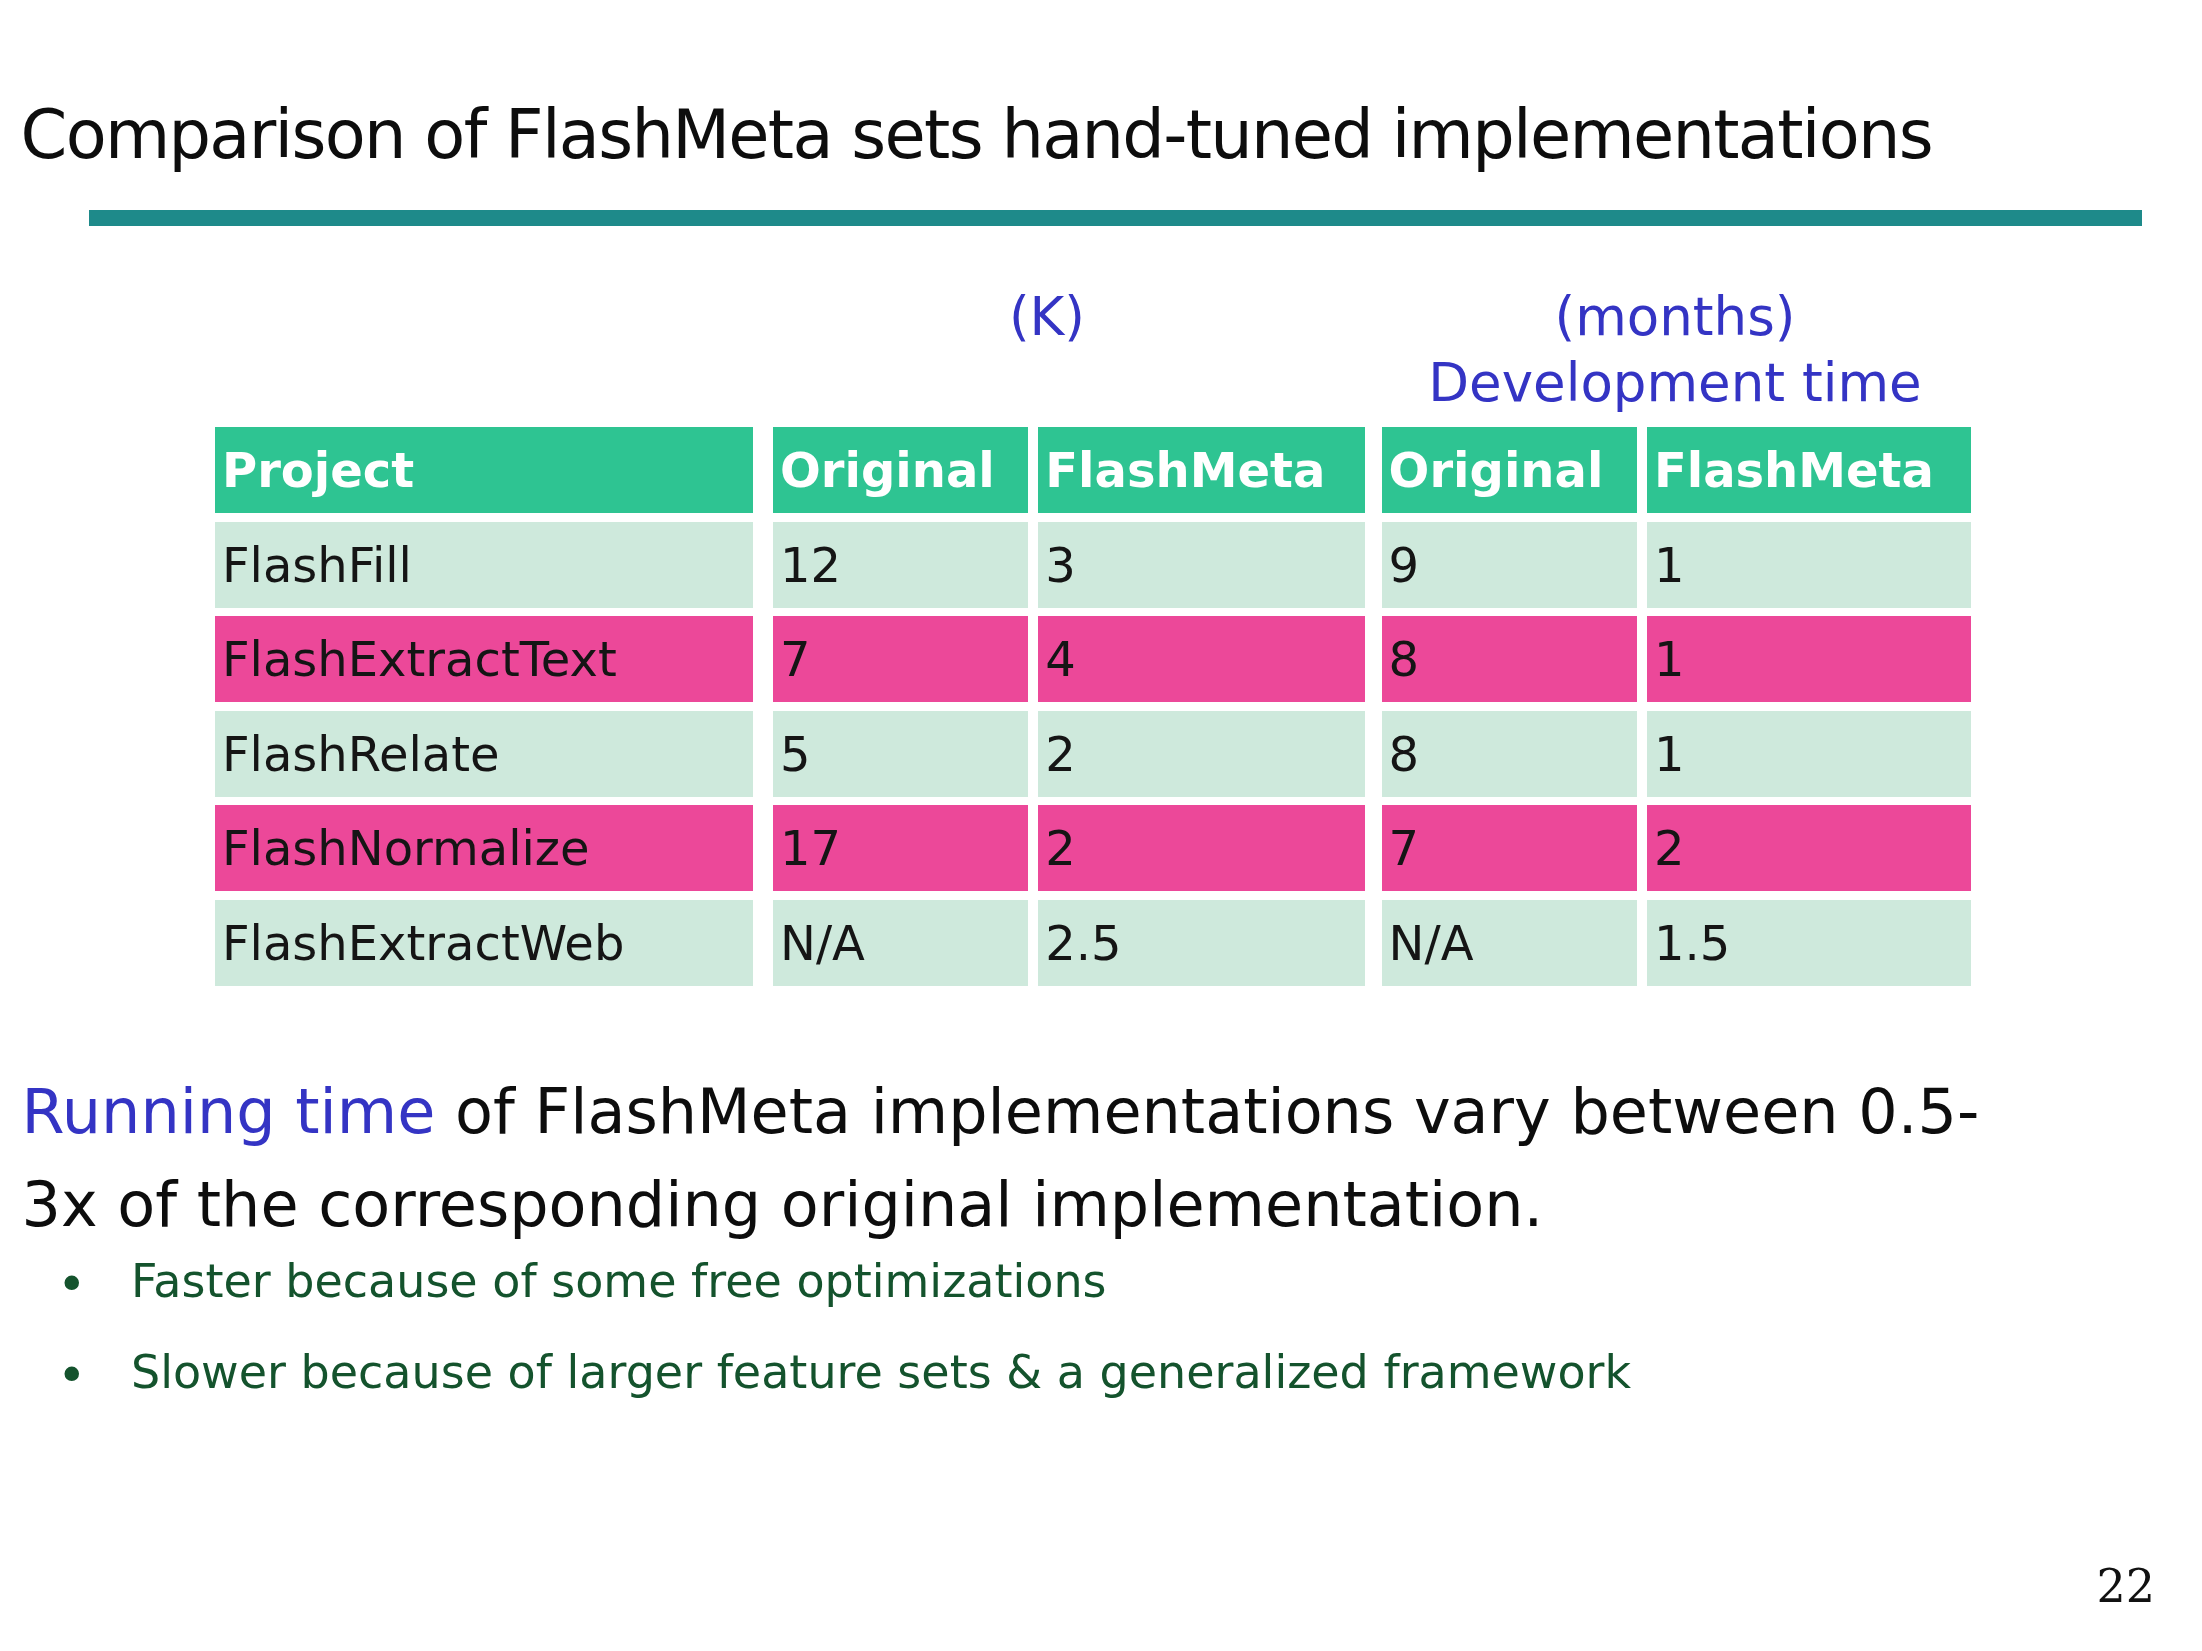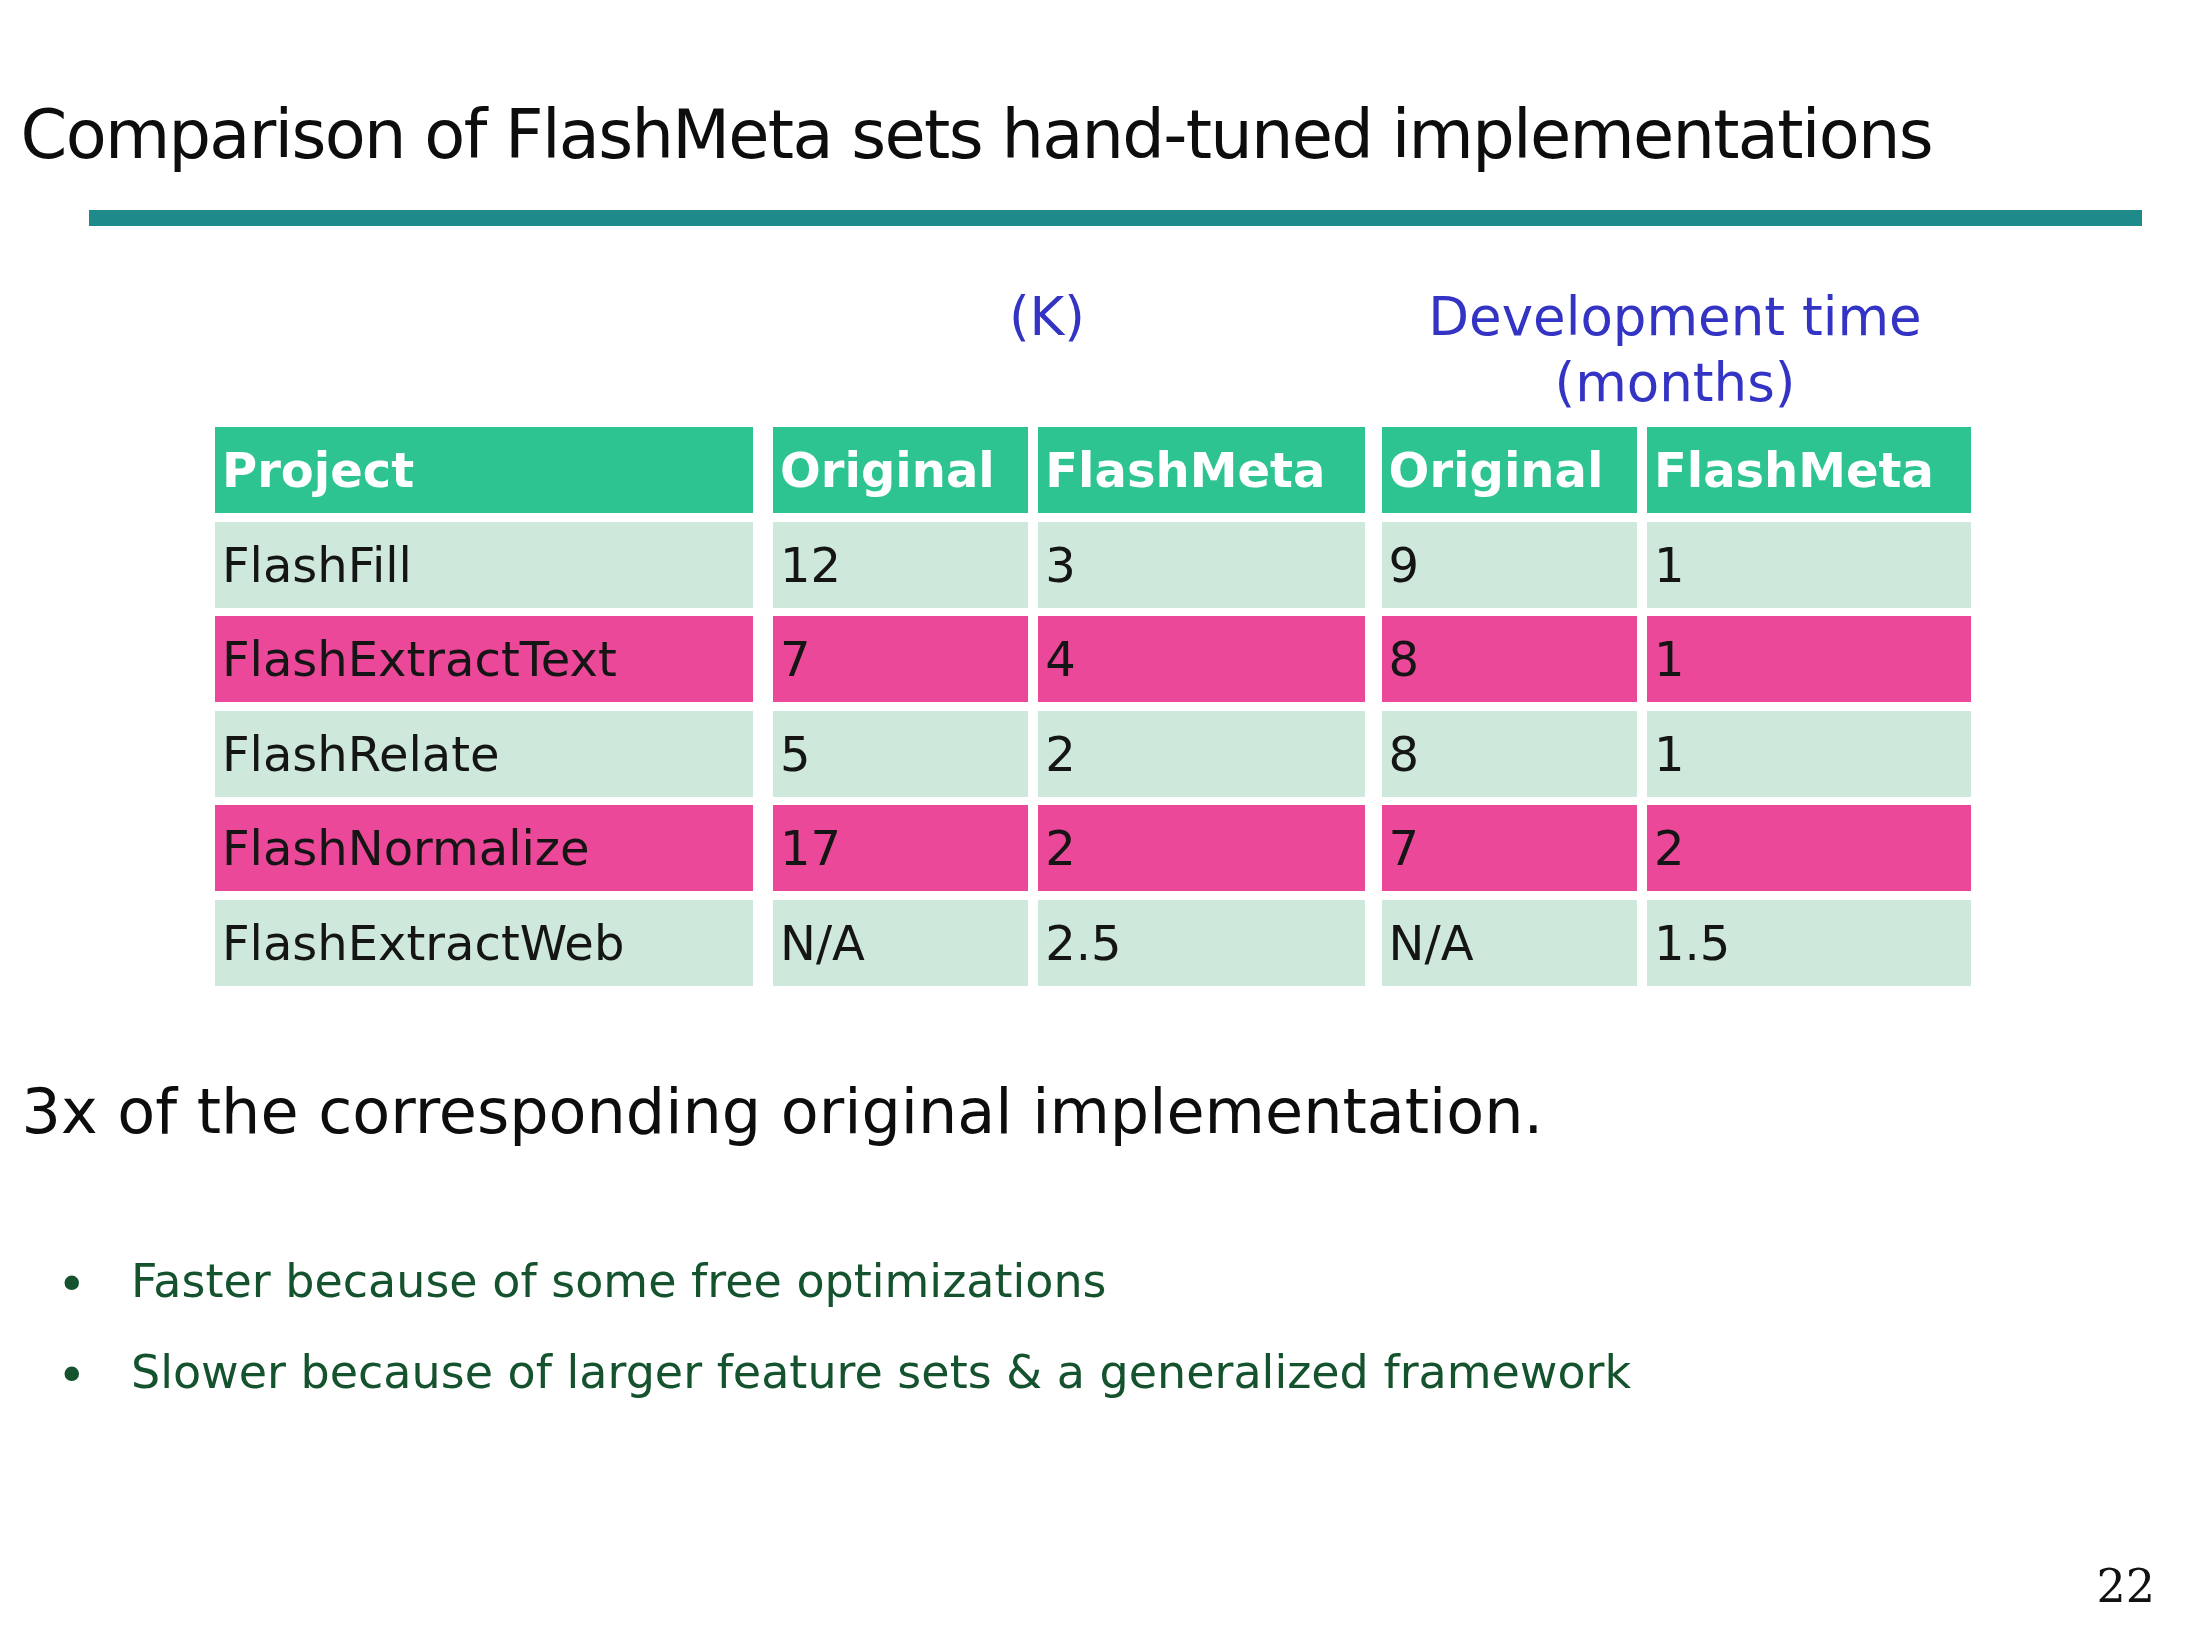--- a/index.html
+++ b/index.html
@@ -132,22 +132,22 @@
 
 <div id="slide">
 
   <div class="slide-title">Comparison of FlashMeta sets hand-tuned implementations</div>
   <div class="title-divider"></div>
 
   <div class="group-label" id="loc-group-label">
     <div>(K)</div>
   </div>
   <div class="group-label" id="dev-group-label">
+    <div>(months)</div>
     <div>Development time</div>
-    <div>(months)</div>
   </div>
 
   <div class="tgrid">
 
     <div class="trow thead">
       <div class="cell">Project</div>
       <div class="gap"></div>
       <div class="cell">Original</div>
       <div class="gap"></div>
       <div class="cell">FlashMeta</div>
@@ -213,20 +213,21 @@
       <div class="cell">2.5</div>
       <div class="gap"></div>
       <div class="cell">N/A</div>
       <div class="gap"></div>
       <div class="cell">1.5</div>
     </div>
 
   </div>
 
   <div class="body-text">
+    <div><span class="highlight">Running time</span><span> of FlashMeta implementations vary between 0.5-</span></div>
     <div>3x of the corresponding original implementation.</div>
   </div>
 
   <div class="bullet-list">
     <div class="bullet-item">Faster because of some free optimizations</div>
     <div class="bullet-item">Slower because of larger feature sets &amp; a generalized framework</div>
   </div>
 
   <div class="page-number">22</div>
 

